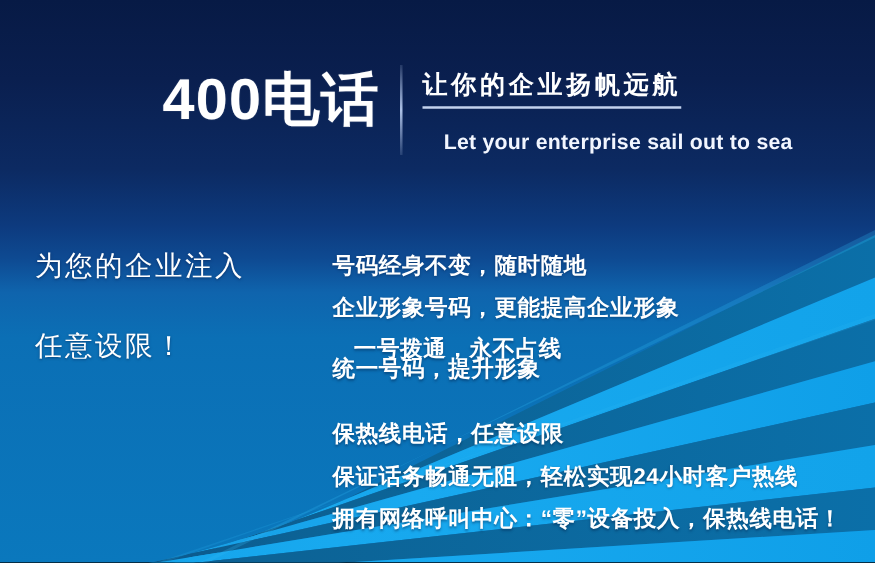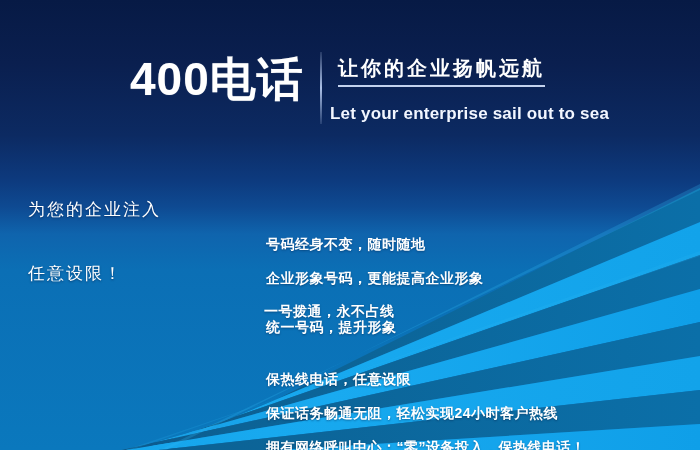--- a/index.html
+++ b/index.html
@@ -59,66 +59,65 @@
     font-weight: 700;
     color: #ffffff;
     letter-spacing: 3px;
     line-height: 1;
     white-space: nowrap;
     padding-bottom: 7px;
     border-bottom: 2px solid rgba(215,230,255,0.9);
   }
   .tagline-en {
     position: absolute;
-    left: 330px;
+    left: 355px;
     top: 104px;
     font-size: 17px;
     font-weight: 700;
     color: #f2f6ff;
     letter-spacing: 0.2px;
     white-space: nowrap;
   }
 
   
   .fan {
     position: absolute;
     left: 0; top: 0;
     width: 700px;
     height: 450px;
   }
 
   
   .slogan {
     position: absolute;
     color: #ffffff;
-    font-size: 17px;
+    font-size: 22px;
     font-weight: 400;
     letter-spacing: 2px;
     white-space: nowrap;
     text-shadow: 0 1px 2px rgba(0,20,60,0.5);
   }
   .slogan-1 { left: 28px; top: 198px; }
   .slogan-2 { left: 28px; top: 262px; }
 
   
   .rows {
     position: absolute;
     left: 0; top: 0;
     width: 700px;
     height: 450px;
   }
   .row-text {
     position: absolute;
     color: #ffffff;
     font-weight: 700;
-    font-size: 14px;
+    font-size: 18px;
     letter-spacing: 0.5px;
     white-space: nowrap;
     text-shadow: 0 1px 2px rgba(0,30,70,0.45);
-    margin-top: 36px;
   }
 </style>
 </head>
 <body>
 
 <div id="banner">
 
   <svg class="fan" viewBox="0 0 700 450" preserveAspectRatio="none">
     <defs>
       <linearGradient id="gDark" x1="0" y1="0" x2="1" y2="0">
@@ -164,20 +163,20 @@
     <div class="tagline-cn">让你的企业扬帆远航</div>
     <div class="tagline-en">Let your enterprise sail out to sea</div>
   </div>
 
   <div class="slogan slogan-1">为您的企业注入</div>
   <div class="slogan slogan-2">任意设限！</div>
 
   <div class="rows">
     <div class="row-text" style="left:266px; top:200px;">号码经身不变，随时随地</div>
     <div class="row-text" style="left:266px; top:234px;">企业形象号码，更能提高企业形象</div>
-    <div class="row-text" style="left:264px; top:267px;text-align:center;">一号拨通，永不占线</div>
+    <div class="row-text" style="left:283px; top:267px;text-align:center;">一号拨通，永不占线</div>
     <div class="row-text" style="left:266px; top:283px;text-align:right;">统一号码，提升形象</div>
     <div class="row-text" style="left:266px; top:335px;font-family:Liberation Serif, serif;">保热线电话，任意设限</div>
     <div class="row-text" style="left:266px; top:369px;">保证话务畅通无阻，轻松实现24小时客户热线</div>
     <div class="row-text" style="left:266px; top:403px;">拥有网络呼叫中心：“零”设备投入，保热线电话！</div>
   </div>
 
 </div>
 
 </body></html>

